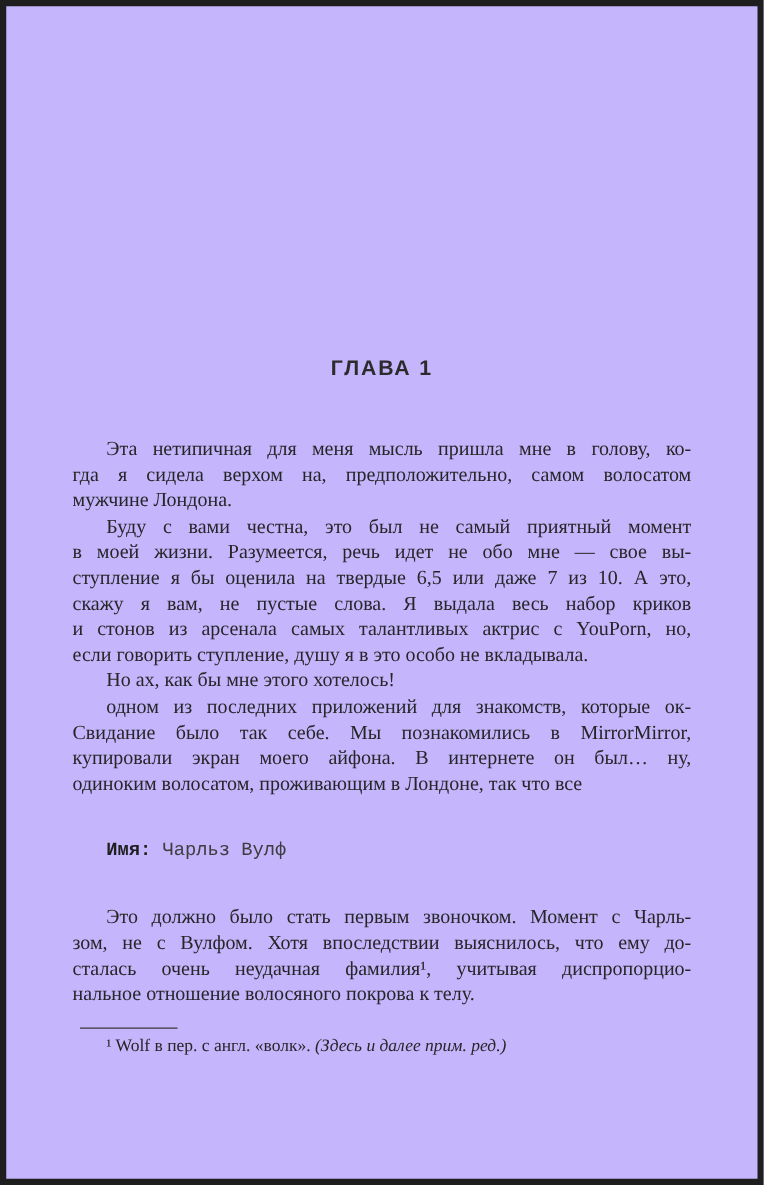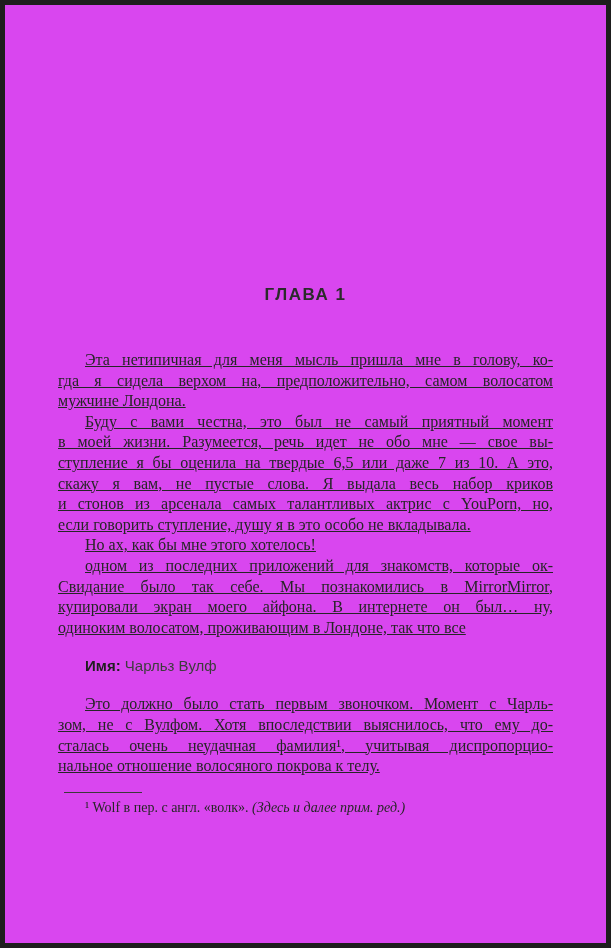--- a/index.html
+++ b/index.html
@@ -7,21 +7,21 @@
     padding: 0;
     background: #ffffff;
     font-family: "Liberation Serif", serif;
   }
   .page {
     position: relative;
     width: 611px;
     height: 948px;
     box-sizing: border-box;
     border: 5px solid #1e1e1e;
-    background: #d946ef;
+    background: #c4b5fd;
     padding: 278px 53px 0 53px;
     overflow: hidden;
   }
   .chapter {
     margin: 0 0 43px 0;
     font-family: "Liberation Sans", sans-serif;
     font-size: 17px;
     line-height: 24px;
     font-weight: 600;
     letter-spacing: 1.5px;
@@ -30,31 +30,30 @@
   }
   .para {
     margin: 0;
     font-size: 16px;
     line-height: 20.6px;
     color: #262626;
   }
   .para .tline {
     text-align: justify;
     text-align-last: justify;
-    text-decoration: underline;
   }
   .para .tline:last-child {
     text-align-last: left;
   }
   .para .tline:first-child {
     text-indent: 27px;
   }
   .profile {
-    margin: 18px 0;
-    font-family: Liberation Sans, sans-serif;
+    margin: 33px 0;
+    font-family: Liberation Mono, monospace;
     font-size: 15px;
     line-height: 20px;
     text-indent: 27px;
     color: #3d3d3d;
   }
   .profile-label {
     font-weight: 700;
     color: #1f1f1f;
   }
   .footnote {

